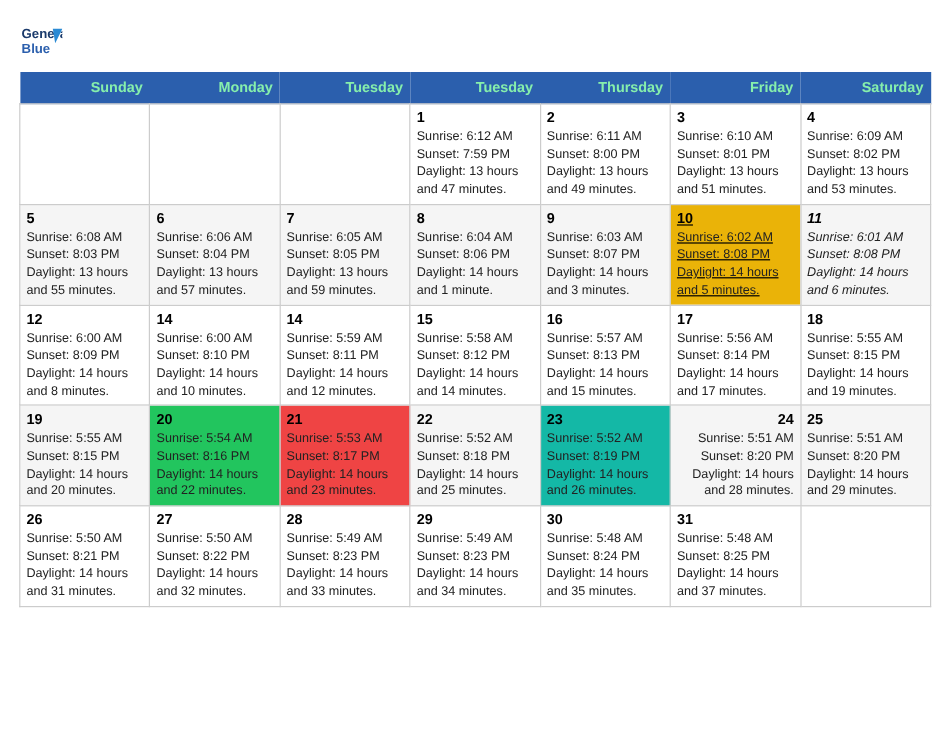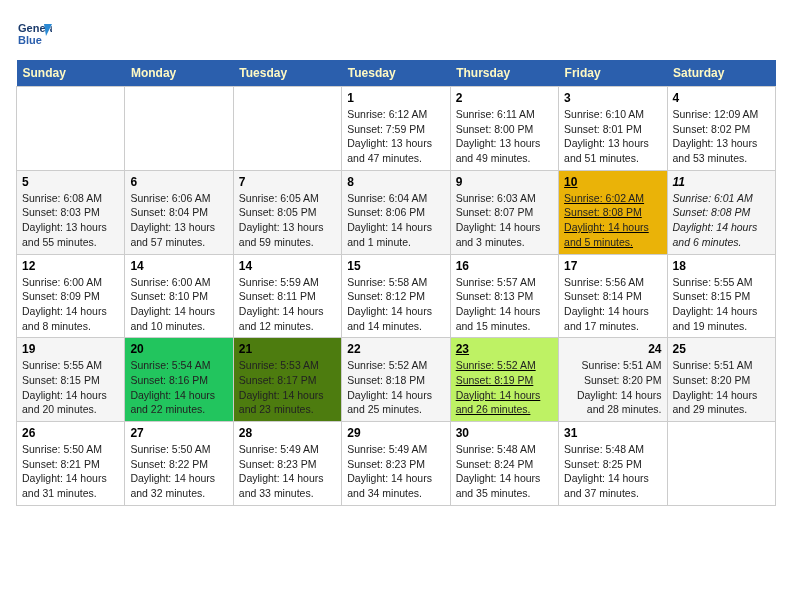--- a/index.html
+++ b/index.html
@@ -37,22 +37,22 @@
       font-size: 15px;
       color: #333;
     }
     table {
       width: 100%;
       border-collapse: collapse;
       font-size: 11px;
     }
     th {
       background-color: #2b5fad;
-      color: #fef9c3;
-      text-align: left;
+      color: #86efac;
+      text-align: right;
       padding: 6px 6px;
       font-size: 12px;
       font-weight: bold;
     }
     td {
       border: 1px solid #ccc;
       vertical-align: top;
       padding: 4px 5px;
       height: 80px;
       width: 14.28%;
@@ -125,21 +125,21 @@
         </td>
         <td>
           <div class="day-num">3</div>
           <div class="day-info">Sunrise: 6:10 AM</div>
           <div class="day-info">Sunset: 8:01 PM</div>
           <div class="day-info">Daylight: 13 hours</div>
           <div class="day-info">and 51 minutes.</div>
         </td>
         <td>
           <div class="day-num">4</div>
-          <div class="day-info">Sunrise: 12:09 AM</div>
+          <div class="day-info">Sunrise: 6:09 AM</div>
           <div class="day-info">Sunset: 8:02 PM</div>
           <div class="day-info">Daylight: 13 hours</div>
           <div class="day-info">and 53 minutes.</div>
         </td>
       </tr>
       <tr>
         <td style="background: rgb(245, 245, 245);">
           <div class="day-num">5</div>
           <div class="day-info">Sunrise: 6:08 AM</div>
           <div class="day-info">Sunset: 8:03 PM</div>
@@ -248,35 +248,35 @@
           <div class="day-info">Daylight: 14 hours</div>
           <div class="day-info">and 20 minutes.</div>
         </td>
         <td style="background: #22c55e;">
           <div class="day-num">20</div>
           <div class="day-info">Sunrise: 5:54 AM</div>
           <div class="day-info">Sunset: 8:16 PM</div>
           <div class="day-info">Daylight: 14 hours</div>
           <div class="day-info">and 22 minutes.</div>
         </td>
-        <td style="background: #4d7c0f;">
+        <td style="background: #ef4444;">
           <div class="day-num">21</div>
           <div class="day-info">Sunrise: 5:53 AM</div>
           <div class="day-info">Sunset: 8:17 PM</div>
           <div class="day-info">Daylight: 14 hours</div>
           <div class="day-info">and 23 minutes.</div>
         </td>
         <td style="background: rgb(245, 245, 245);">
           <div class="day-num">22</div>
           <div class="day-info">Sunrise: 5:52 AM</div>
           <div class="day-info">Sunset: 8:18 PM</div>
           <div class="day-info">Daylight: 14 hours</div>
           <div class="day-info">and 25 minutes.</div>
         </td>
-        <td style="background: #bef264; text-decoration: underline;">
+        <td style="background: #14b8a6;">
           <div class="day-num">23</div>
           <div class="day-info">Sunrise: 5:52 AM</div>
           <div class="day-info">Sunset: 8:19 PM</div>
           <div class="day-info">Daylight: 14 hours</div>
           <div class="day-info">and 26 minutes.</div>
         </td>
         <td style="background: rgb(245, 245, 245); text-align: right;">
           <div class="day-num">24</div>
           <div class="day-info">Sunrise: 5:51 AM</div>
           <div class="day-info">Sunset: 8:20 PM</div>

